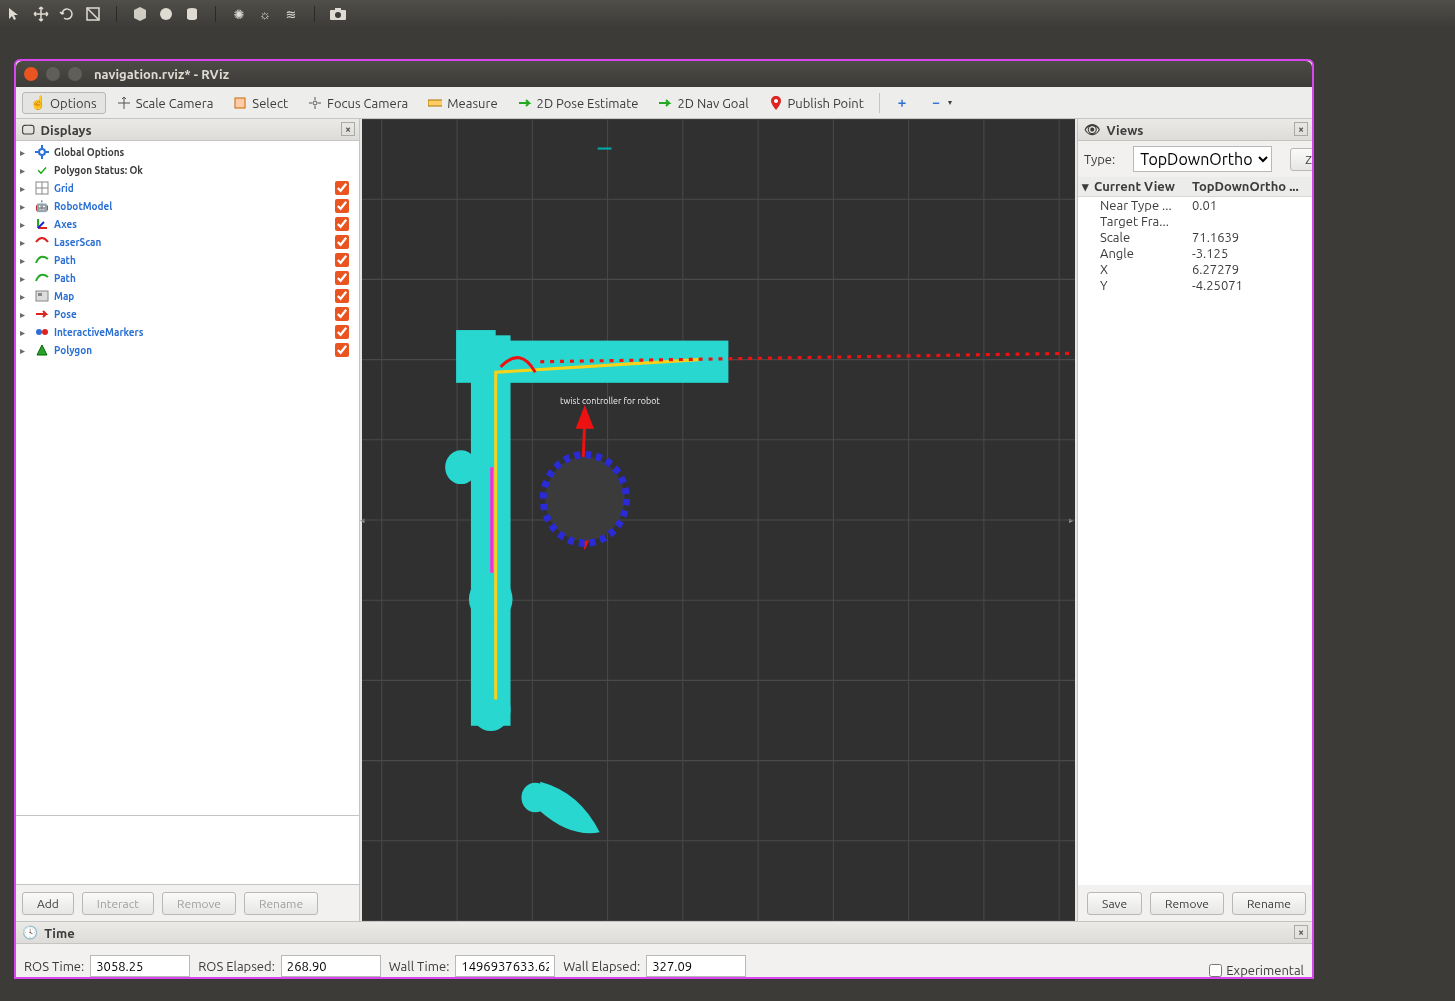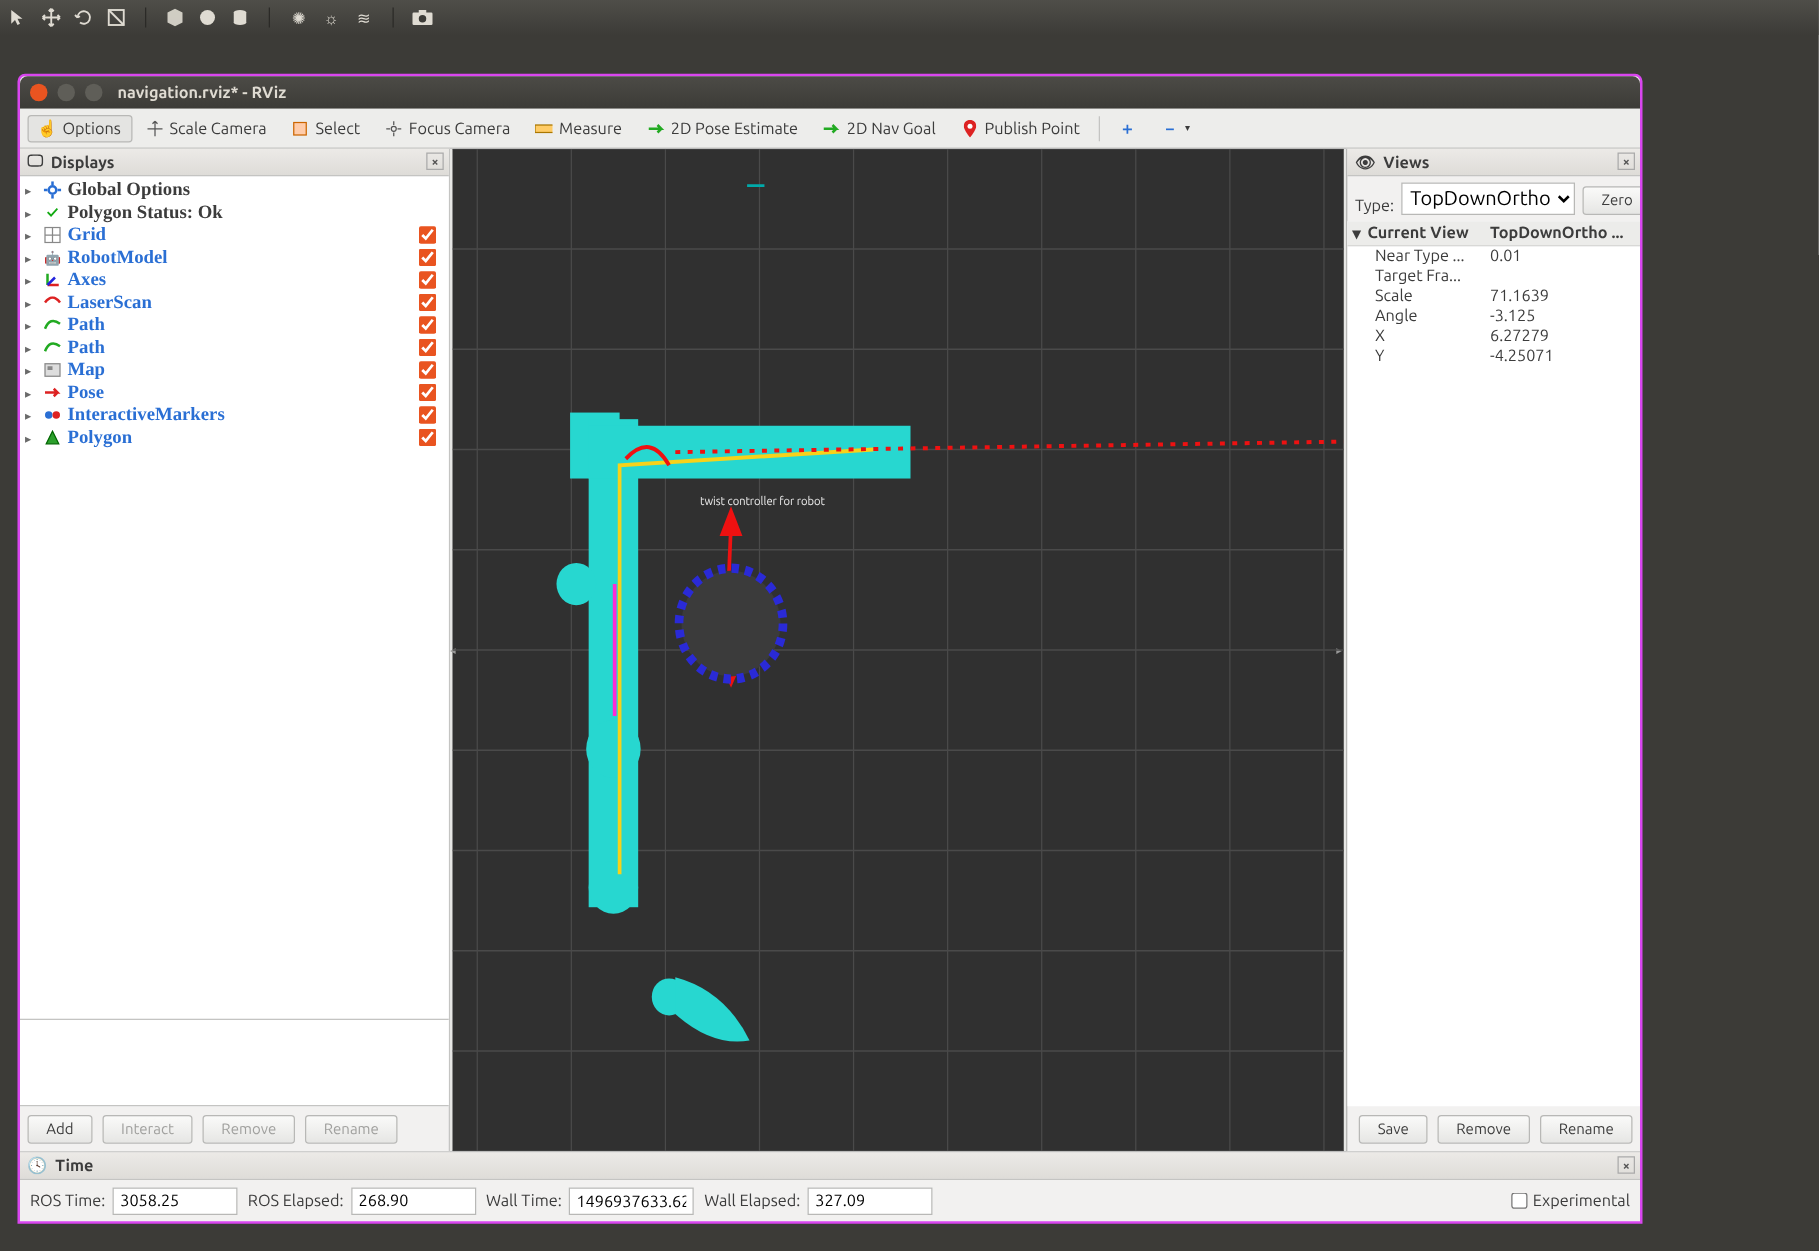--- a/index.html
+++ b/index.html
@@ -30,50 +30,50 @@
   .content { flex:1; display:flex; overflow:hidden; }
   
   
   .displays-panel { width: 344px; background:#f2f1f0; border-right:1px solid #c4c4c2; display:flex; flex-direction:column; }
   .panel-header { height:22px; background: linear-gradient(#eceae7,#dedcd8); border-bottom:1px solid #c4c4c2; display:flex; align-items:center; padding:0 6px; gap:6px; font-weight:bold; position:relative; }
   .panel-close { position:absolute; right:4px; top:3px; width:14px; height:14px; border:1px solid #aaa; font-size:10px; display:flex; align-items:center; justify-content:center; color:#555; }
   .tree { flex:1; background:#fff; overflow:auto; padding:2px 0; }
   .tree-row { display:flex; align-items:center; height:18px; padding: 0 4px; gap:4px; }
   .tree-arrow { width:10px; color:#6a6a6a; font-size:10px; }
   .tree-icon { width:16px; height:14px; display:inline-flex; align-items:center; justify-content:center; }
-  .tree-label { flex:1; font-size:15px;font-family:Liberation Serif, serif; }
+  .tree-label { flex:1; font-size:10px; }
   .tree-label.link { color:#2a6fd4; font-weight:bold; }
   .tree-label.bold { font-weight:bold; }
   .tree-check { width:14px; height:14px; margin-right:6px; accent-color:#e95420; }
   .blank-area { height: 70px; background:#fff; border-top:1px solid #c4c4c2; border-bottom:1px solid #c4c4c2; margin-top:auto; }
   .displays-buttons { height: 36px; display:flex; align-items:center; gap:8px; padding:0 6px; }
   .btn { padding: 4px 14px; border:1px solid #b8b8b6; background: linear-gradient(#fafaf9,#e6e6e4); border-radius:3px; font-size:12px; color:#3c3c3c; }
   .btn:disabled, .btn.disabled { color:#a0a09e; }
   
   
   .view3d { flex:1; background:#303030; position:relative; border-left:2px solid #e6e6e4; border-right:2px solid #e6e6e4; }
   .splitter-handle { position:absolute; width:8px; top:50%; transform:translateY(-50%); color:#999; font-size:9px; }
   .splitter-left { left:-2px; } .splitter-right { right:-2px; }
   
   
   .views-panel { width: 235px; background:#f2f1f0; border-left:1px solid #c4c4c2; display:flex; flex-direction:column; }
-  .views-type-row { display:flex; align-items:flex-end; gap:6px; padding:5px 6px; }
+  .views-type-row { display:flex; align-items:center; gap:18px; padding:5px 6px; }
   .views-type-row select { flex:1; padding:2px; background:#fff; border:1px solid #b8b8b6; font-size:16px; }
   .props { background:#fff; flex:1; font-size:13px; }
   .prop-header { display:flex; background:#ececea; font-weight:bold; border-bottom:1px solid #d8d8d6; }
   .prop-header > div { padding:2px 4px; }
   .prop-row { display:flex; }
   .prop-row > div { padding:1px 4px; }
   .prop-key { width:110px; padding-left:22px !important; }
   .views-buttons { height: 36px; display:flex; align-items:center; gap:8px; padding:0 6px; justify-content:flex-end; }
   
   
   .time-panel { height: 56px; border-top:1px solid #c4c4c2; display:flex; flex-direction:column; }
   .time-header { height:22px; background: linear-gradient(#eceae7,#dedcd8); border-bottom:1px solid #c4c4c2; display:flex; align-items:center; padding:0 6px; gap:6px; font-weight:bold; position:relative; }
-  .time-row { flex:1; display:flex; align-items:center; gap:8px; padding:0 8px; }
+  .time-row { flex:1; display:flex; align-items:flex-end; gap:8px; padding:0 8px; }
   .time-field { display:flex; align-items:center; gap:6px; }
   .time-field input { width: 100px; padding:3px 5px; border:1px solid #b8b8b6; background:#fff; font-size:13px; }
   .exp-check { margin-left:auto; display:flex; align-items:center; gap:4px; }
   
   
   .grid-svg { position:absolute; inset:0; width:100%; height:100%; }
 </style>
 </head>
 <body>
 

